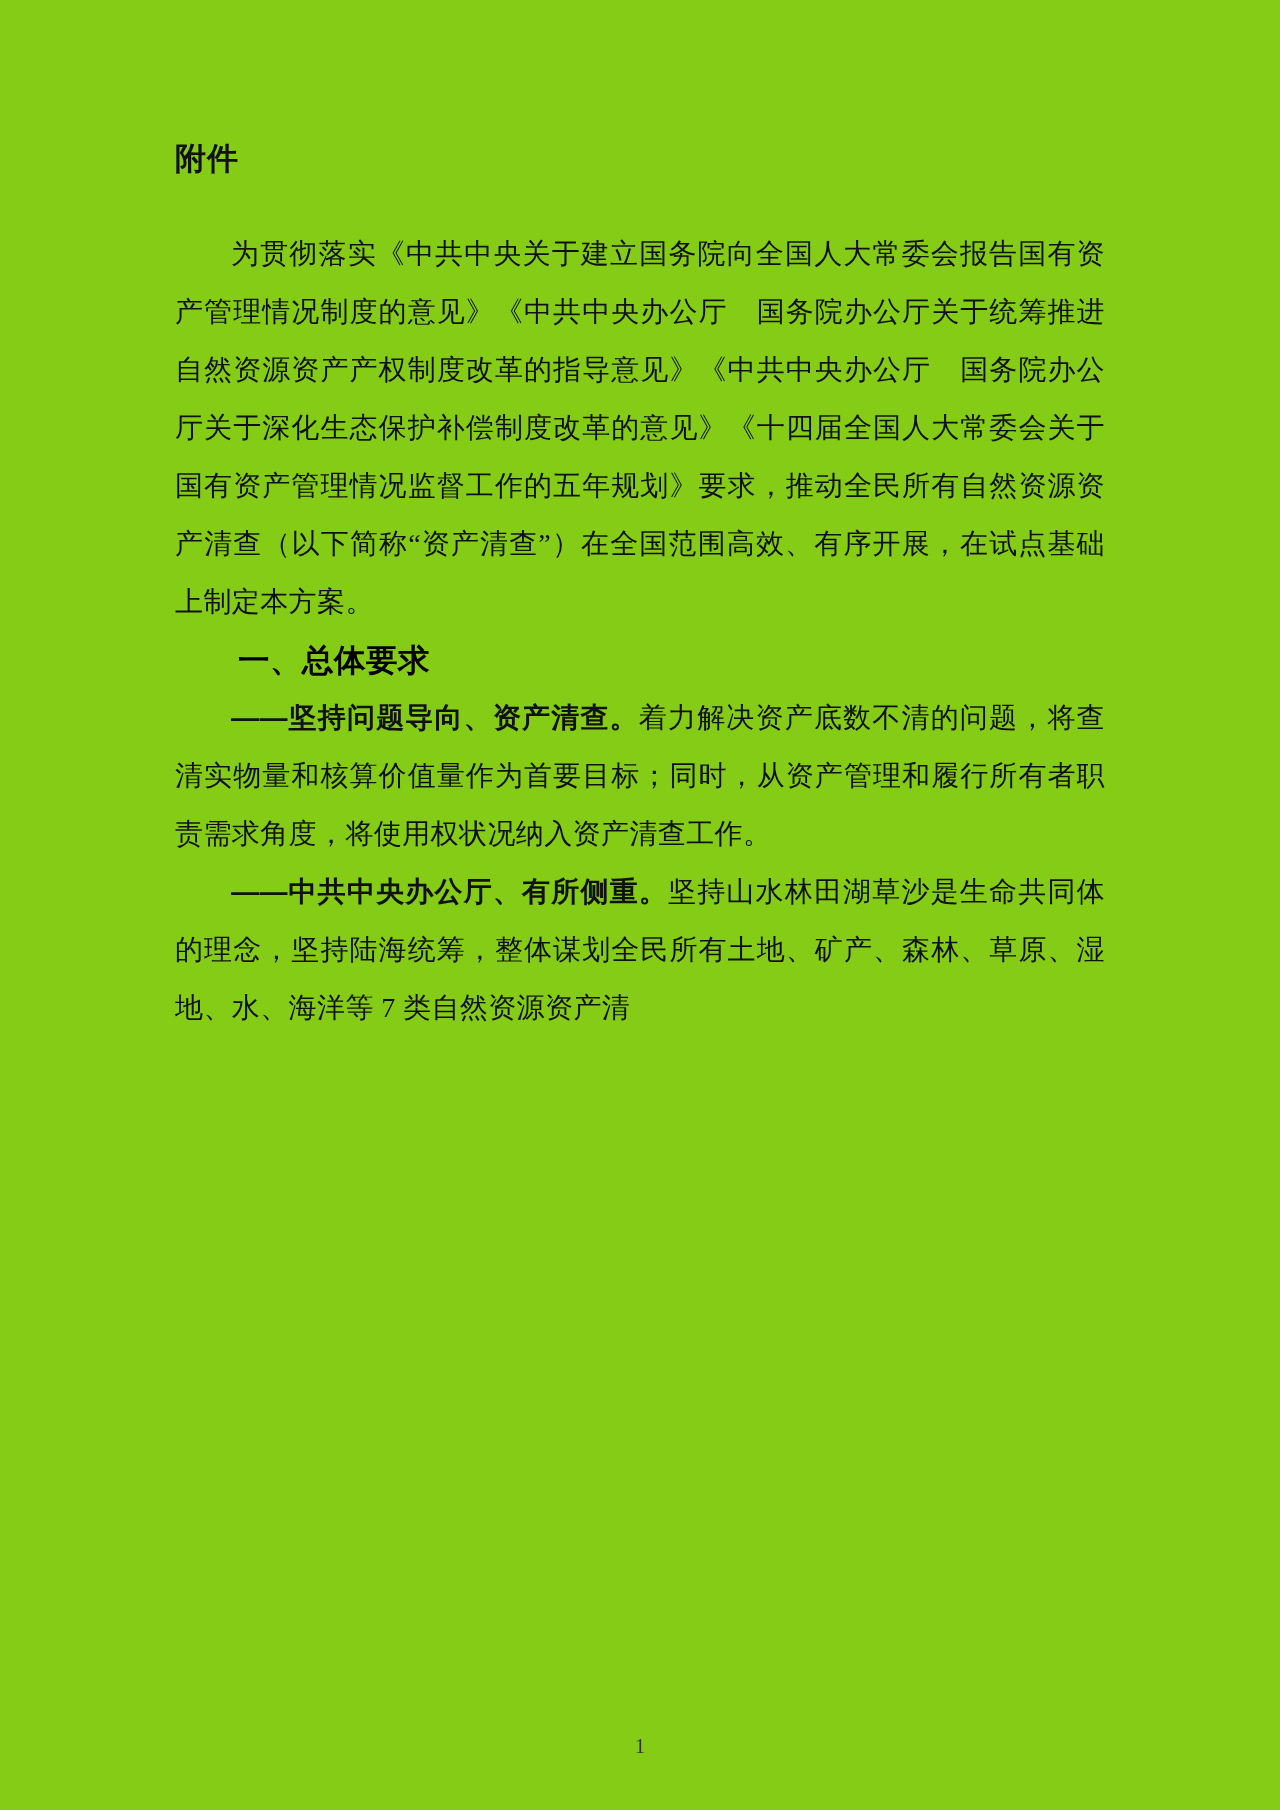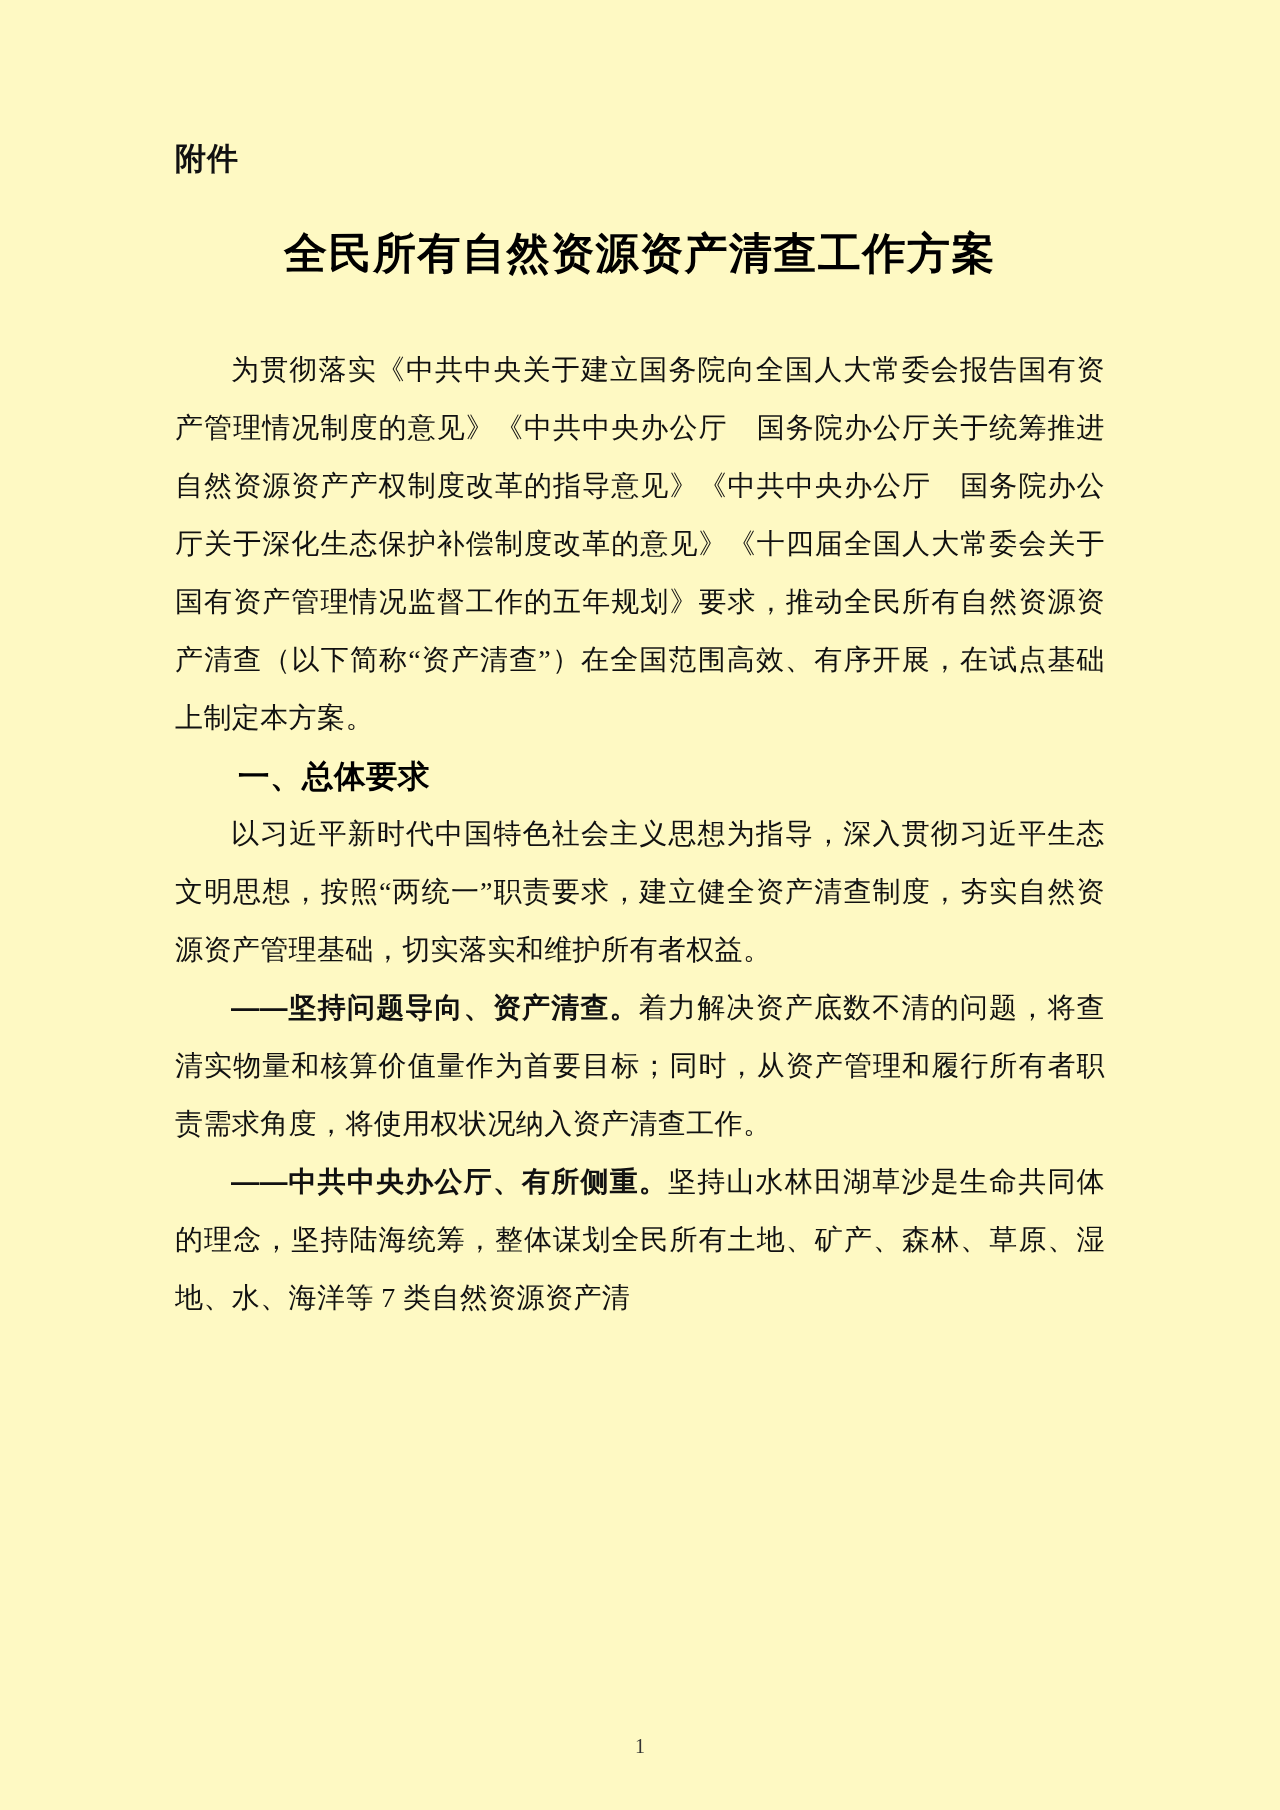--- a/index.html
+++ b/index.html
@@ -9,21 +9,21 @@
   }
   body {
     font-family: "Liberation Serif", "DejaVu Serif", serif;
     color: #1a1a1a;
   }
   .page {
     position: relative;
     width: 1280px;
     height: 1810px;
     margin: 0 auto;
-    background: #fef9c3;
+    background: #84cc16;
     box-sizing: border-box;
     padding: 140px 175px 0 175px;
   }
   .attachment-label {
     font-family: "Liberation Sans", "DejaVu Sans", sans-serif;
     font-weight: bold;
     font-size: 31px;
     line-height: 1.2;
     letter-spacing: 1px;
     color: #111;
@@ -74,27 +74,25 @@
     font-family: "Liberation Serif", "DejaVu Serif", serif;
   }
 </style>
 </head>
 <body>
 
 <div class="page">
 
   <div class="attachment-label">附件</div>
 
-  <h1 class="doc-title">全民所有自然资源资产清查工作方案</h1>
 
   <p class="body-p">为贯彻落实《中共中央关于建立国务院向全国人大常委会报告国有资产管理情况制度的意见》《中共中央办公厅　国务院办公厅关于统筹推进自然资源资产产权制度改革的指导意见》《中共中央办公厅　国务院办公厅关于深化生态保护补偿制度改革的意见》《十四届全国人大常委会关于国有资产管理情况监督工作的五年规划》要求，推动全民所有自然资源资产清查（以下简称“资产清查”）在全国范围高效、有序开展，在试点基础上制定本方案。</p>
 
   <h2 class="section-heading">一、总体要求</h2>
 
-  <p class="body-p">以习近平新时代中国特色社会主义思想为指导，深入贯彻习近平生态文明思想，按照“两统一”职责要求，建立健全资产清查制度，夯实自然资源资产管理基础，切实落实和维护所有者权益。</p>
 
   <p class="body-p"><span class="lead-bold">——坚持问题导向、资产清查。</span><span>着力解决资产底数不清的问题，将查清实物量和核算价值量作为首要目标；同时，从资产管理和履行所有者职责需求角度，将使用权状况纳入资产清查工作。</span></p>
 
   <p class="body-p"><span class="lead-bold">——中共中央办公厅、有所侧重。</span><span>坚持山水林田湖草沙是生命共同体的理念，坚持陆海统筹，整体谋划全民所有土地、矿产、森林、草原、湿地、水、海洋等 7 类自然资源资产清</span></p>
 
   <div class="page-number">1</div>
 
 </div>
 
 </body></html>

